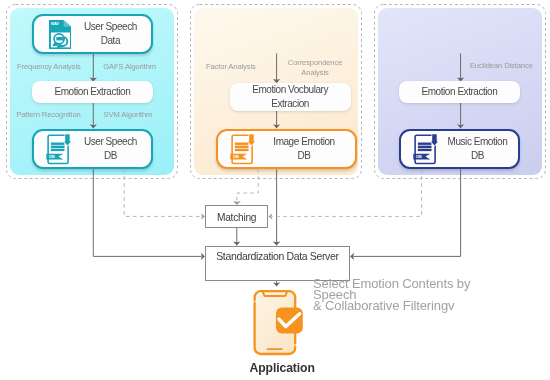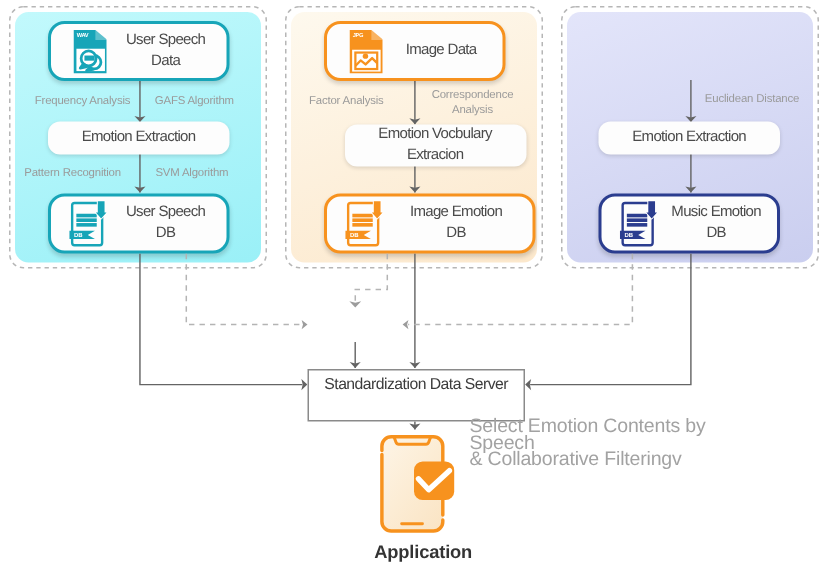--- a/index.html
+++ b/index.html
@@ -88,32 +88,20 @@
             <rect x="49.0" y="157.0" width="136.0" height="24"></rect>
           </g>
           <path d="M3.0 208.0 H173.0 L125.0 236.0 L173.0 264.0 H3.0 Z" fill="#17A5B8"></path>
           <text x="33.0" y="252.0" font-family="Liberation Sans, sans-serif" font-size="40" font-weight="bold" fill="#ffffff" letter-spacing="-1">DB</text>
           <path d="M192.0 12.0 H237.0 V86.0 H250.0 L214.5 126.0 L179.0 86.0 H192.0 Z" fill="#ffffff" stroke="#ffffff" stroke-width="13" stroke-linejoin="round"></path>
           <path d="M192.0 12.0 H237.0 V86.0 H250.0 L214.5 126.0 L179.0 86.0 H192.0 Z" fill="#17A5B8"></path>
         </svg></div>
     <div class="lbl" style="left:38px;right:2px;top:0;height:36.4px;display:flex;align-items:center;justify-content:center;">User Speech
 DB</div>
   </div>
-  <div class="card" style="left:215.5px;top:14px;width:121.2px;height:39.5px;border-radius:11px;border:2px solid #F7921E;box-shadow:0 2px 3px rgba(0,0,0,0.16);">
-    <div class="ico" style="left:15px;top:4.2px;width:22.5px;height:29px;"><svg viewBox="0 0 45 58" width="22.5" height="29" xmlns="http://www.w3.org/2000/svg">
-          <path d="M0 0 H29.2 L45 13.3 V58 H0 Z" fill="#F7921E"></path>
-          <path d="M29.2 0 L45 13.3 H29.2 Z" fill="#ffffff" fill-opacity="0.30"></path>
-          <text x="4.2" y="9.7" font-family="Liberation Sans, sans-serif" font-size="7.6" font-weight="bold" fill="#ffffff" letter-spacing="-0.35">JPG</text>
-          <rect x="3.51" y="26.33" width="37.98" height="29.1" fill="#ffffff"></rect>
-          <rect x="7.84" y="30.09" width="29.11" height="21.97" fill="none" stroke="#F7921E" stroke-width="2.99"></rect>
-          <circle cx="21.26" cy="34.84" r="3.61" fill="#F7921E"></circle>
-          <path d="M8.05 47.71 L14.86 40.58 L21.47 45.92 L30.14 37.41 L36.95 44.14" fill="none" stroke="#F7921E" stroke-width="3.1" stroke-linejoin="round" stroke-linecap="butt"></path>
-        </svg></div>
-    <div class="lbl" style="left:38px;right:2px;top:0;height:35.5px;display:flex;align-items:center;justify-content:center;">Image Data</div>
-  </div>
   <div class="card" style="left:215.5px;top:82.9px;width:121.2px;height:27.8px;border-radius:8px;box-shadow:0 1px 3px rgba(0,0,0,0.14);margin-left:14px;">
     <div class="lbl" style="left:0;right:0;top:0;height:27.8px;display:flex;align-items:center;justify-content:center;">Emotion Vocbulary
 Extracion</div>
   </div>
   <div class="card" style="left:215.5px;top:128.8px;width:141px;height:40.4px;border-radius:11px;border:2px solid #F7921E;box-shadow:0 2px 3px rgba(0,0,0,0.16);">
     <div class="ico" style="left:12.4px;top:1.9px;width:28px;height:34px;"><svg viewBox="0 0 280 340" width="28" height="34" xmlns="http://www.w3.org/2000/svg">
           <rect x="21.0" y="23.0" width="200.0" height="282.0" rx="16" fill="none" stroke="#F7921E" stroke-width="16"></rect>
           <g fill="#F7921E">
             <rect x="49.0" y="95.0" width="136.0" height="24"></rect>
             <rect x="49.0" y="126.0" width="136.0" height="24"></rect>
@@ -139,21 +127,21 @@
             <rect x="49.0" y="157.0" width="136.0" height="24"></rect>
           </g>
           <path d="M3.0 208.0 H173.0 L125.0 236.0 L173.0 264.0 H3.0 Z" fill="#2B3D8F"></path>
           <text x="33.0" y="252.0" font-family="Liberation Sans, sans-serif" font-size="40" font-weight="bold" fill="#ffffff" letter-spacing="-1">DB</text>
           <path d="M192.0 12.0 H237.0 V86.0 H250.0 L214.5 126.0 L179.0 86.0 H192.0 Z" fill="#ffffff" stroke="#ffffff" stroke-width="13" stroke-linejoin="round"></path>
           <path d="M192.0 12.0 H237.0 V86.0 H250.0 L214.5 126.0 L179.0 86.0 H192.0 Z" fill="#2B3D8F"></path>
         </svg></div>
     <div class="lbl" style="left:38px;right:2px;top:0;height:36.4px;display:flex;align-items:center;justify-content:center;">Music Emotion
 DB</div>
   </div>
-  <div class="elabel" style="left:17.0px;top:61.6px;width:76px;text-align:center;">Frequency Analysis</div>
+  <div class="elabel" style="left:17.0px;top:61.6px;width:76px;text-align:left;">Frequency Analysis</div>
   <div class="elabel" style="left:103.2px;top:61.6px;width:76px;text-align:left;">GAFS Algorithm</div>
   <div class="elabel" style="left:16.2px;top:109.9px;width:80px;text-align:left;">Pattern Recognition</div>
   <div class="elabel" style="left:103.6px;top:109.9px;width:76px;text-align:left;">SVM Algorithm</div>
   <div class="elabel" style="left:206px;top:61.8px;width:70px;text-align:left;">Factor Analysis</div>
   <div class="elabel" style="left:279.0px;top:58.3px;width:72px;text-align:center;">Correspondence
 Analysis</div>
   <div class="elabel" style="left:469.9px;top:61.0px;width:84px;text-align:left;">Euclidean Distance</div>
   <svg class="ov" viewBox="0 0 550 380">
     <g>
         <path d="M93.3 169.2 V256.4 H201.6" stroke="#646464" stroke-width="0.95" fill="none"></path>
@@ -181,20 +169,23 @@
       </g>
     <g>
         <path d="M236.8 228.0 V245.4" stroke="#646464" stroke-width="0.95" fill="none"></path>
         <path d="M233.10 241.40 L236.80 245.40 L240.50 241.40 L236.80 242.30 Z" fill="#646464"></path>
       </g>
     <g>
         <path d="M276.6 264.2 V286.3" stroke="#646464" stroke-width="0.95" fill="none"></path>
         <path d="M272.90 282.30 L276.60 286.30 L280.30 282.30 L276.60 283.20 Z" fill="#646464"></path>
       </g>
   </svg>
+  <div class="plain-box" style="left:205px;top:205.2px;width:63.2px;height:22.8px;">
+    <div class="lbl" style="top:6.0px;font-size:10.2px;letter-spacing:-0.25px;">Matching</div>
+  </div>
   <div class="plain-box" style="left:204.9px;top:245.8px;width:145.1px;height:35px;">
     <div class="lbl" style="top:3.2px;font-size:10.5px;letter-spacing:-0.35px;">Standardization Data Server</div>
   </div>
   <div class="note" style="left:313px;top:277.5px;width:170px;">Select Emotion Contents by Speech
 &amp; Collaborative Filteringv</div>
   <div style="position:absolute;left:253.4px;top:288.4px;width:51px;height:69px;"><svg viewBox="0 0 510 690" width="51" height="69" xmlns="http://www.w3.org/2000/svg">
   <defs>
     <linearGradient id="pg" x1="0.1" y1="0" x2="0.95" y2="1">
       <stop offset="0" stop-color="#FDF4E5"></stop>
             <stop offset="0.5" stop-color="#FCECD4"></stop>

